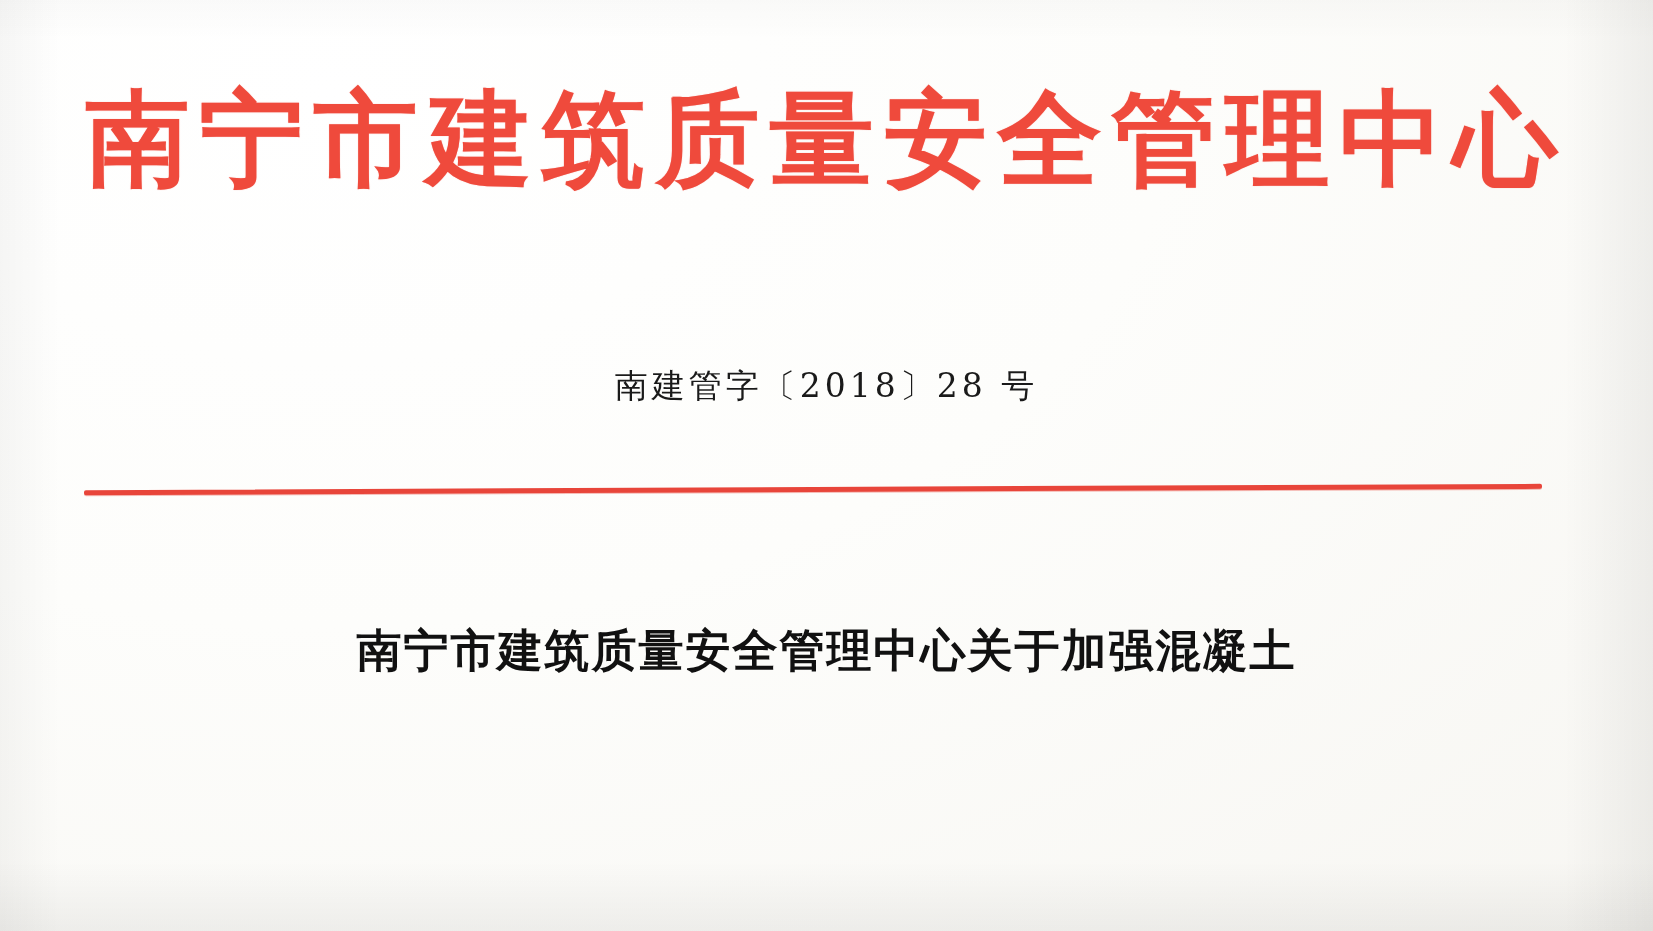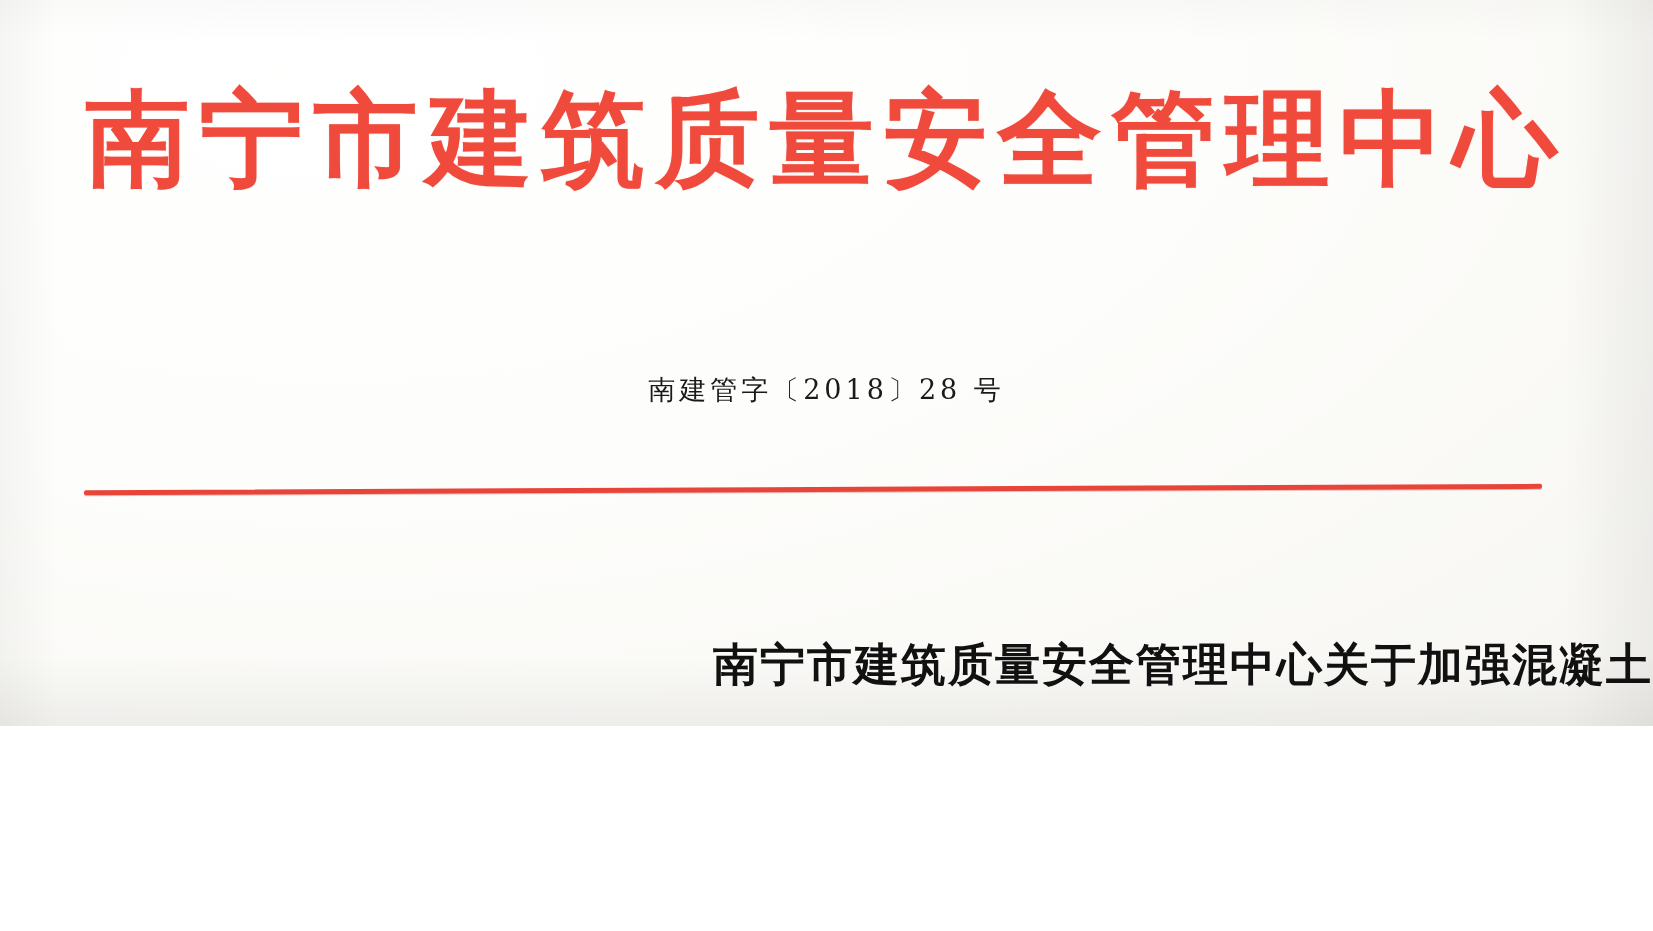--- a/index.html
+++ b/index.html
@@ -9,21 +9,21 @@
   body {
     width: 1653px;
     height: 931px;
     background: #ffffff;
     font-family: "Liberation Serif", serif;
     overflow: hidden;
   }
   .page {
     position: relative;
     width: 1653px;
-    height: 726px;
+    height: 931px;
     background:
       radial-gradient(ellipse at 20% 10%, #ffffff 0%, #fdfdfb 45%, #f7f6f2 100%);
     box-sizing: border-box;
   }
   
   .page::before {
     content: "";
     position: absolute;
     inset: 0;
     pointer-events: none;
@@ -45,48 +45,48 @@
     font-weight: 700;
     font-size: 104px;
     letter-spacing: 10px;
     line-height: 1.18;
     text-shadow: 0 0 1px rgba(239,74,60,0.45);
     white-space: nowrap;
   }
 
   .doc-number {
     position: absolute;
-    top: 372px;
+    top: 364px;
     left: 0;
     width: 1653px;
     text-align: center;
     color: #1a1a1a;
     font-family: "DejaVu Serif", "Liberation Serif", serif;
-    font-size: 27px;
+    font-size: 33px;
     letter-spacing: 4px;
   }
 
   .red-rule {
     position: absolute;
     top: 487px;
     left: 84px;
     width: 1458px;
     height: 5px;
     background: #e8453a;
     border-radius: 2px;
     transform: rotate(-0.25deg);
     box-shadow: 0 1px 0 rgba(232,69,58,0.35);
   }
 
   .title-block {
     position: absolute;
-    top: 630px;
+    top: 616px;
     left: 0;
     width: 1653px;
-    text-align: right;
+    text-align: center;
     color: #111111;
     font-family: "DejaVu Serif", "Liberation Serif", serif;
     font-weight: 700;
     font-size: 45px;
     line-height: 1.55;
     letter-spacing: 2px;
   }
   .title-block .line {
     display: block;
     white-space: nowrap;

